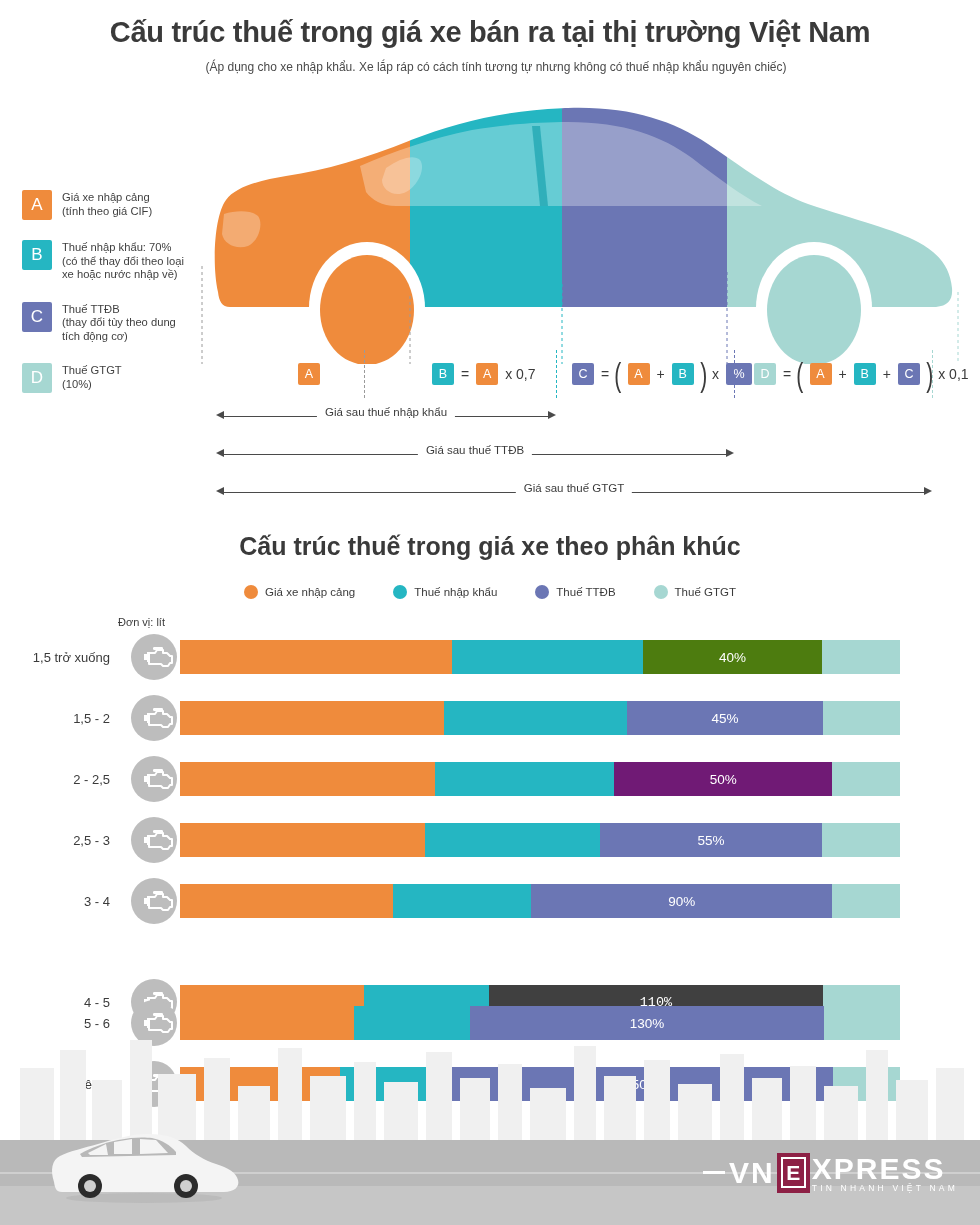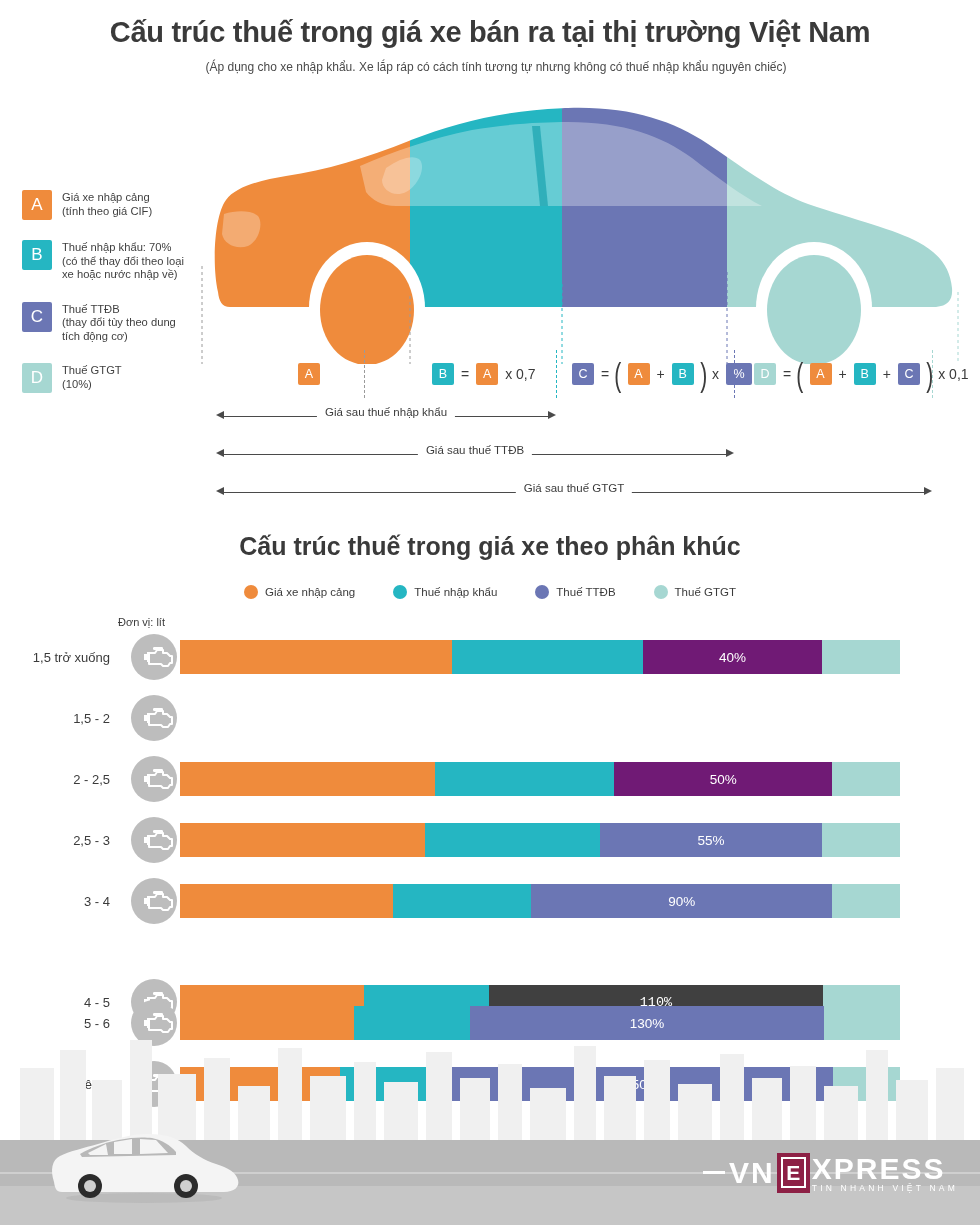--- a/index.html
+++ b/index.html
@@ -294,34 +294,42 @@
       <div class="brow-label">1,5 trở xuống</div>
       <div class="brow-icon"><svg width="46" height="46" viewBox="0 0 46 46">
           <circle cx="23" cy="23" r="23" fill="#bdbdbd"></circle>
           <path d="M13,20 h3 v-2 h2 v10 h-2 v-2 h-3 z" fill="#fff"></path>
           <path d="M18,19 h6 l2,-3 h6 l0,3 h4 l3,3 h2 v7 h-2 l-2,3 h-5 l-2,-2 h-12 z" fill="none" stroke="#fff" stroke-width="2" stroke-linejoin="round"></path>
           <rect x="22" y="13" width="10" height="3" rx="1.2" fill="#fff"></rect>
         </svg></div>
       <div class="bars">
         <div class="seg" style="width: 37.8%; background: rgb(239, 139, 60);"></div>
         <div class="seg" style="width: 26.5%; background: rgb(37, 182, 194);"></div>
-        <div class="seg" style="width: 24.9%; background: #701a75; padding-left: 32px;">
+        <div class="seg" style="width: 24.9%; background: #4d7c0f; padding-left: 32px;">
           <span class="seg-val">40%</span>
         </div>
         <div class="seg" style="width: 10.8%; background: rgb(166, 215, 210);"></div>
       </div>
     </div>
     <div class="brow" style="top: 61px;">
       <div class="brow-label">1,5 - 2</div>
       <div class="brow-icon"><svg width="46" height="46" viewBox="0 0 46 46">
           <circle cx="23" cy="23" r="23" fill="#bdbdbd"></circle>
           <path d="M13,20 h3 v-2 h2 v10 h-2 v-2 h-3 z" fill="#fff"></path>
           <path d="M18,19 h6 l2,-3 h6 l0,3 h4 l3,3 h2 v7 h-2 l-2,3 h-5 l-2,-2 h-12 z" fill="none" stroke="#fff" stroke-width="2" stroke-linejoin="round"></path>
           <rect x="22" y="13" width="10" height="3" rx="1.2" fill="#fff"></rect>
         </svg></div>
+      <div class="bars">
+        <div class="seg" style="width: 36.7%; background: rgb(239, 139, 60);"></div>
+        <div class="seg" style="width: 25.4%; background: rgb(37, 182, 194);"></div>
+        <div class="seg" style="width: 27.2%; background: rgb(107, 118, 180);">
+          <span class="seg-val">45%</span>
+        </div>
+        <div class="seg" style="width: 10.7%; background: rgb(166, 215, 210);"></div>
+      </div>
     </div>
     <div class="brow" style="top: 122px;">
       <div class="brow-label">2 - 2,5</div>
       <div class="brow-icon"><svg width="46" height="46" viewBox="0 0 46 46">
           <circle cx="23" cy="23" r="23" fill="#bdbdbd"></circle>
           <path d="M13,20 h3 v-2 h2 v10 h-2 v-2 h-3 z" fill="#fff"></path>
           <path d="M18,19 h6 l2,-3 h6 l0,3 h4 l3,3 h2 v7 h-2 l-2,3 h-5 l-2,-2 h-12 z" fill="none" stroke="#fff" stroke-width="2" stroke-linejoin="round"></path>
           <rect x="22" y="13" width="10" height="3" rx="1.2" fill="#fff"></rect>
         </svg></div>
       <div class="bars">

